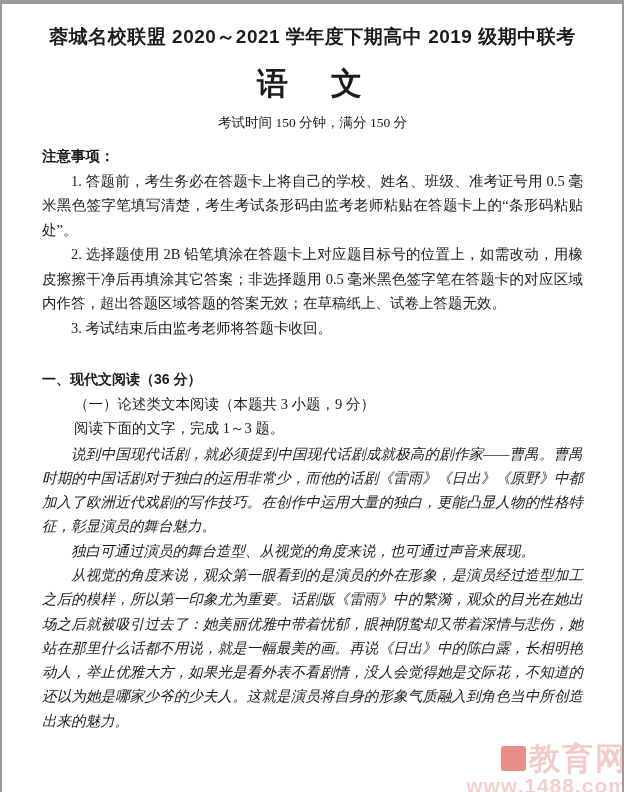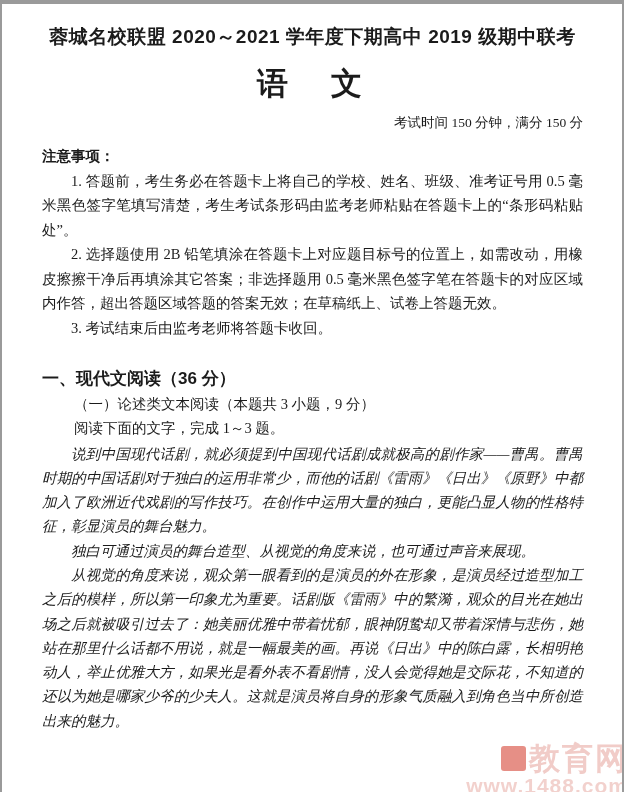--- a/index.html
+++ b/index.html
@@ -28,37 +28,37 @@
     margin-top:13px;
     font-family:"Liberation Sans","DejaVu Sans",sans-serif;
     font-weight:bold;
     font-size:31px;
     text-align:center;
     letter-spacing:6px;
   }
   .exam-info {
     margin-top:9px;
     font-size:13.5px;
-    text-align:right;
+    text-align:center;
   }
 
   
   .notice { margin-top:12px; font-size:14.5px; line-height:24.5px; }
   .notice-heading {
     font-family:Liberation Serif, serif;
     font-weight:bold;
   }
   .notice p { margin:0; text-indent:2em; text-align:justify; }
 
   
   .section-heading {
     margin-top:27px;
     font-family:"Liberation Sans","DejaVu Sans",sans-serif;
     font-weight:bold;
-    font-size:17px;
+    font-size:14px;
     line-height:24.5px;
   }
   .subsection-heading {
     padding-left:32px;
     font-size:14.5px;
     line-height:24.5px;
   }
   .subsection-title {
     font-family:"Liberation Sans","DejaVu Sans",sans-serif;
     font-weight:normal;

